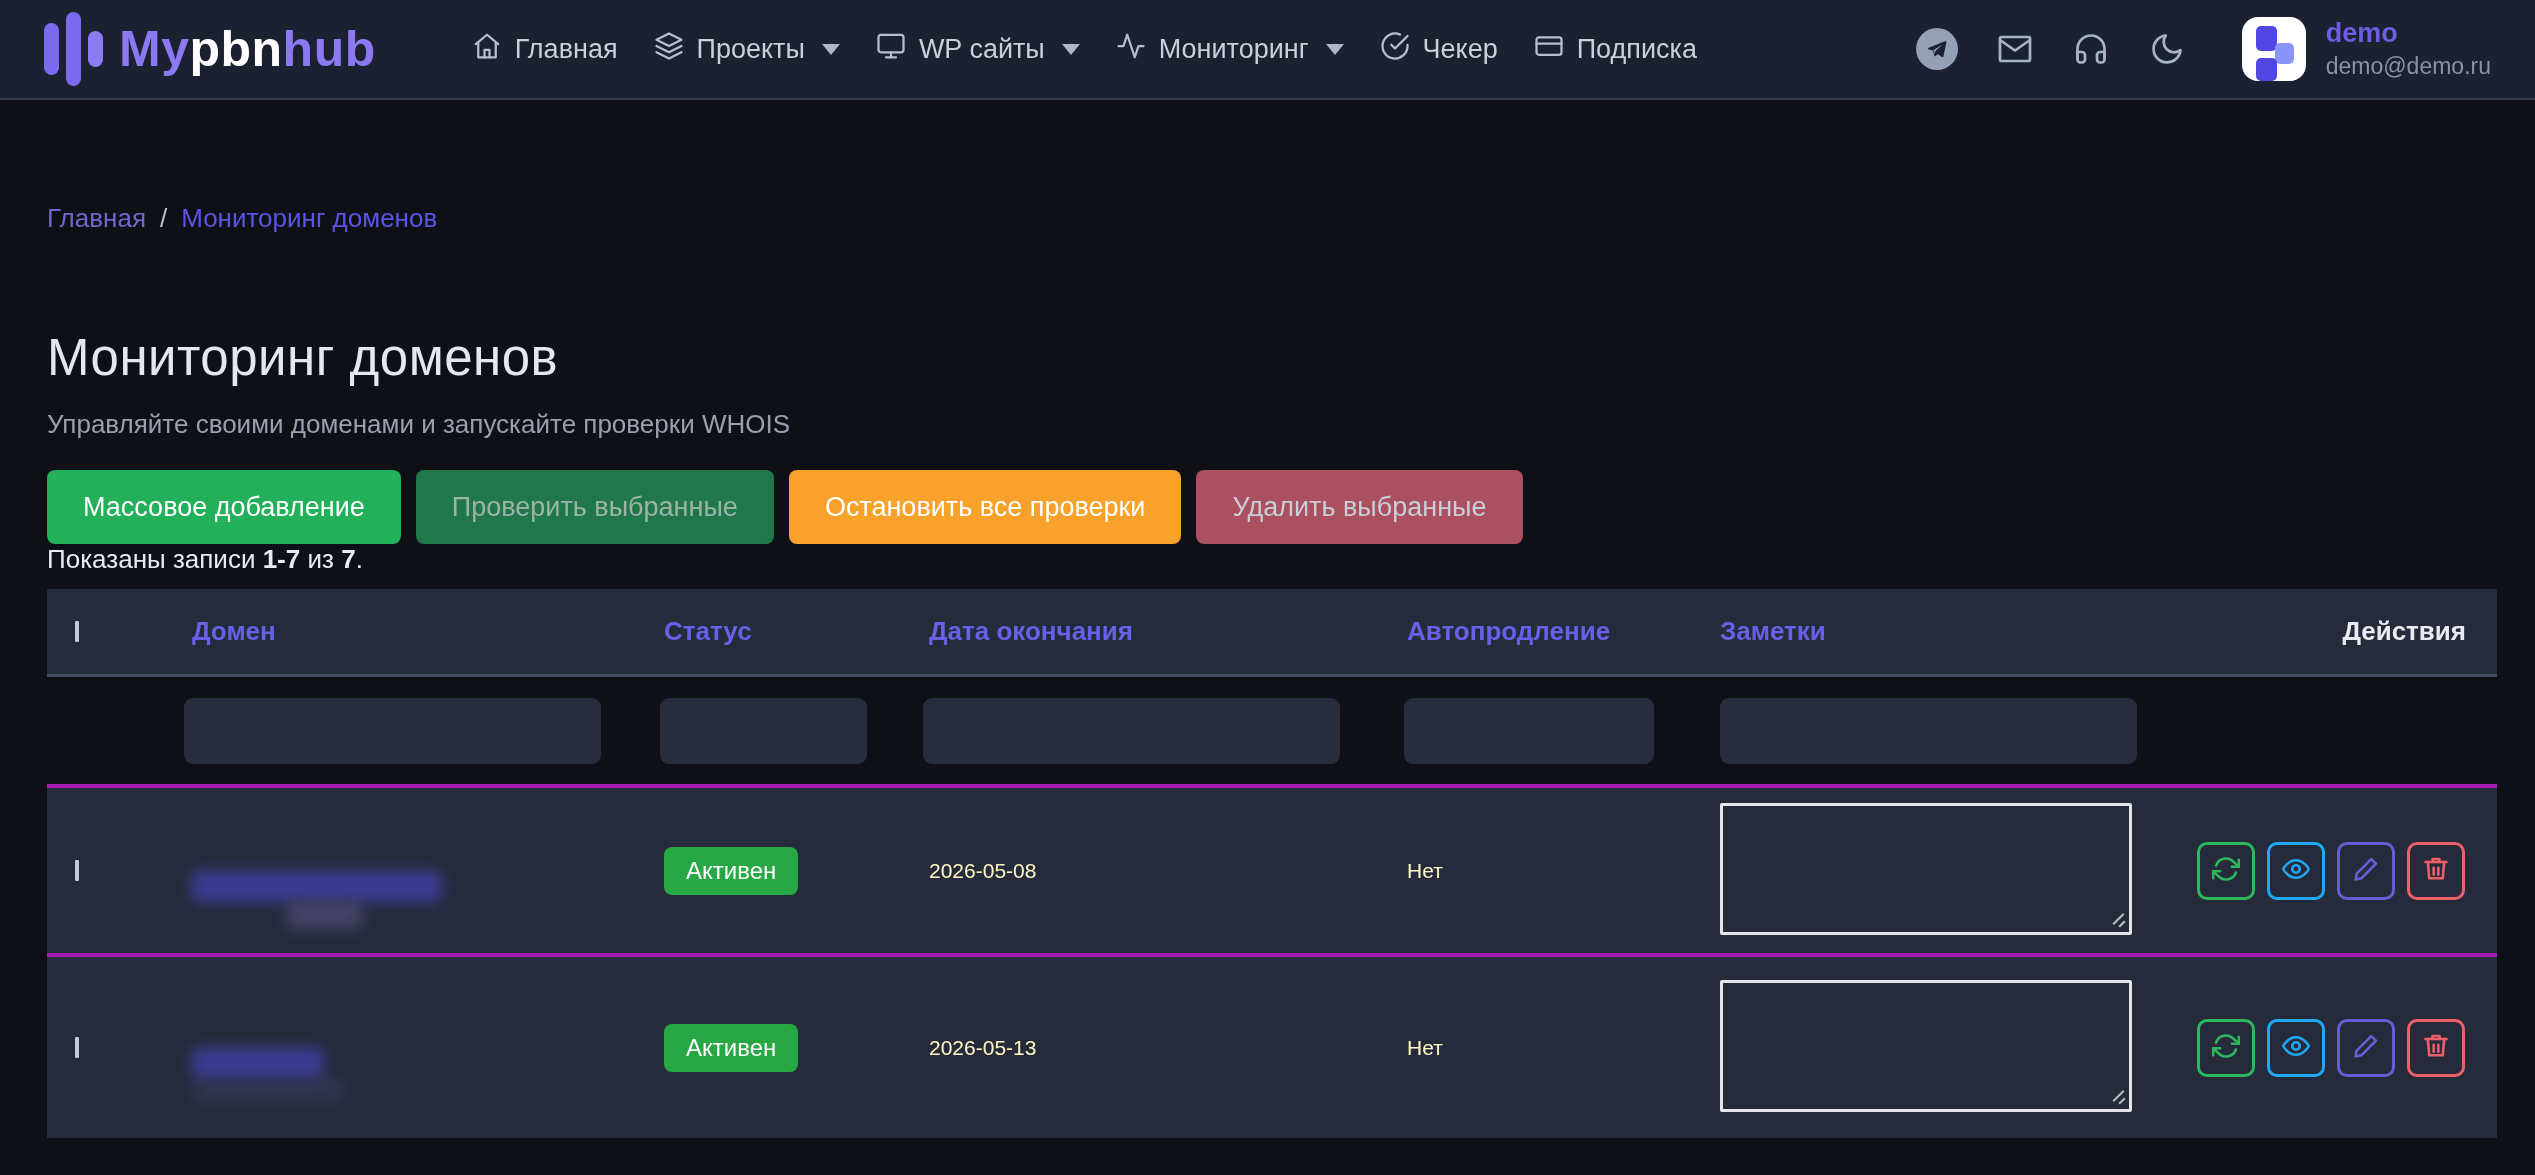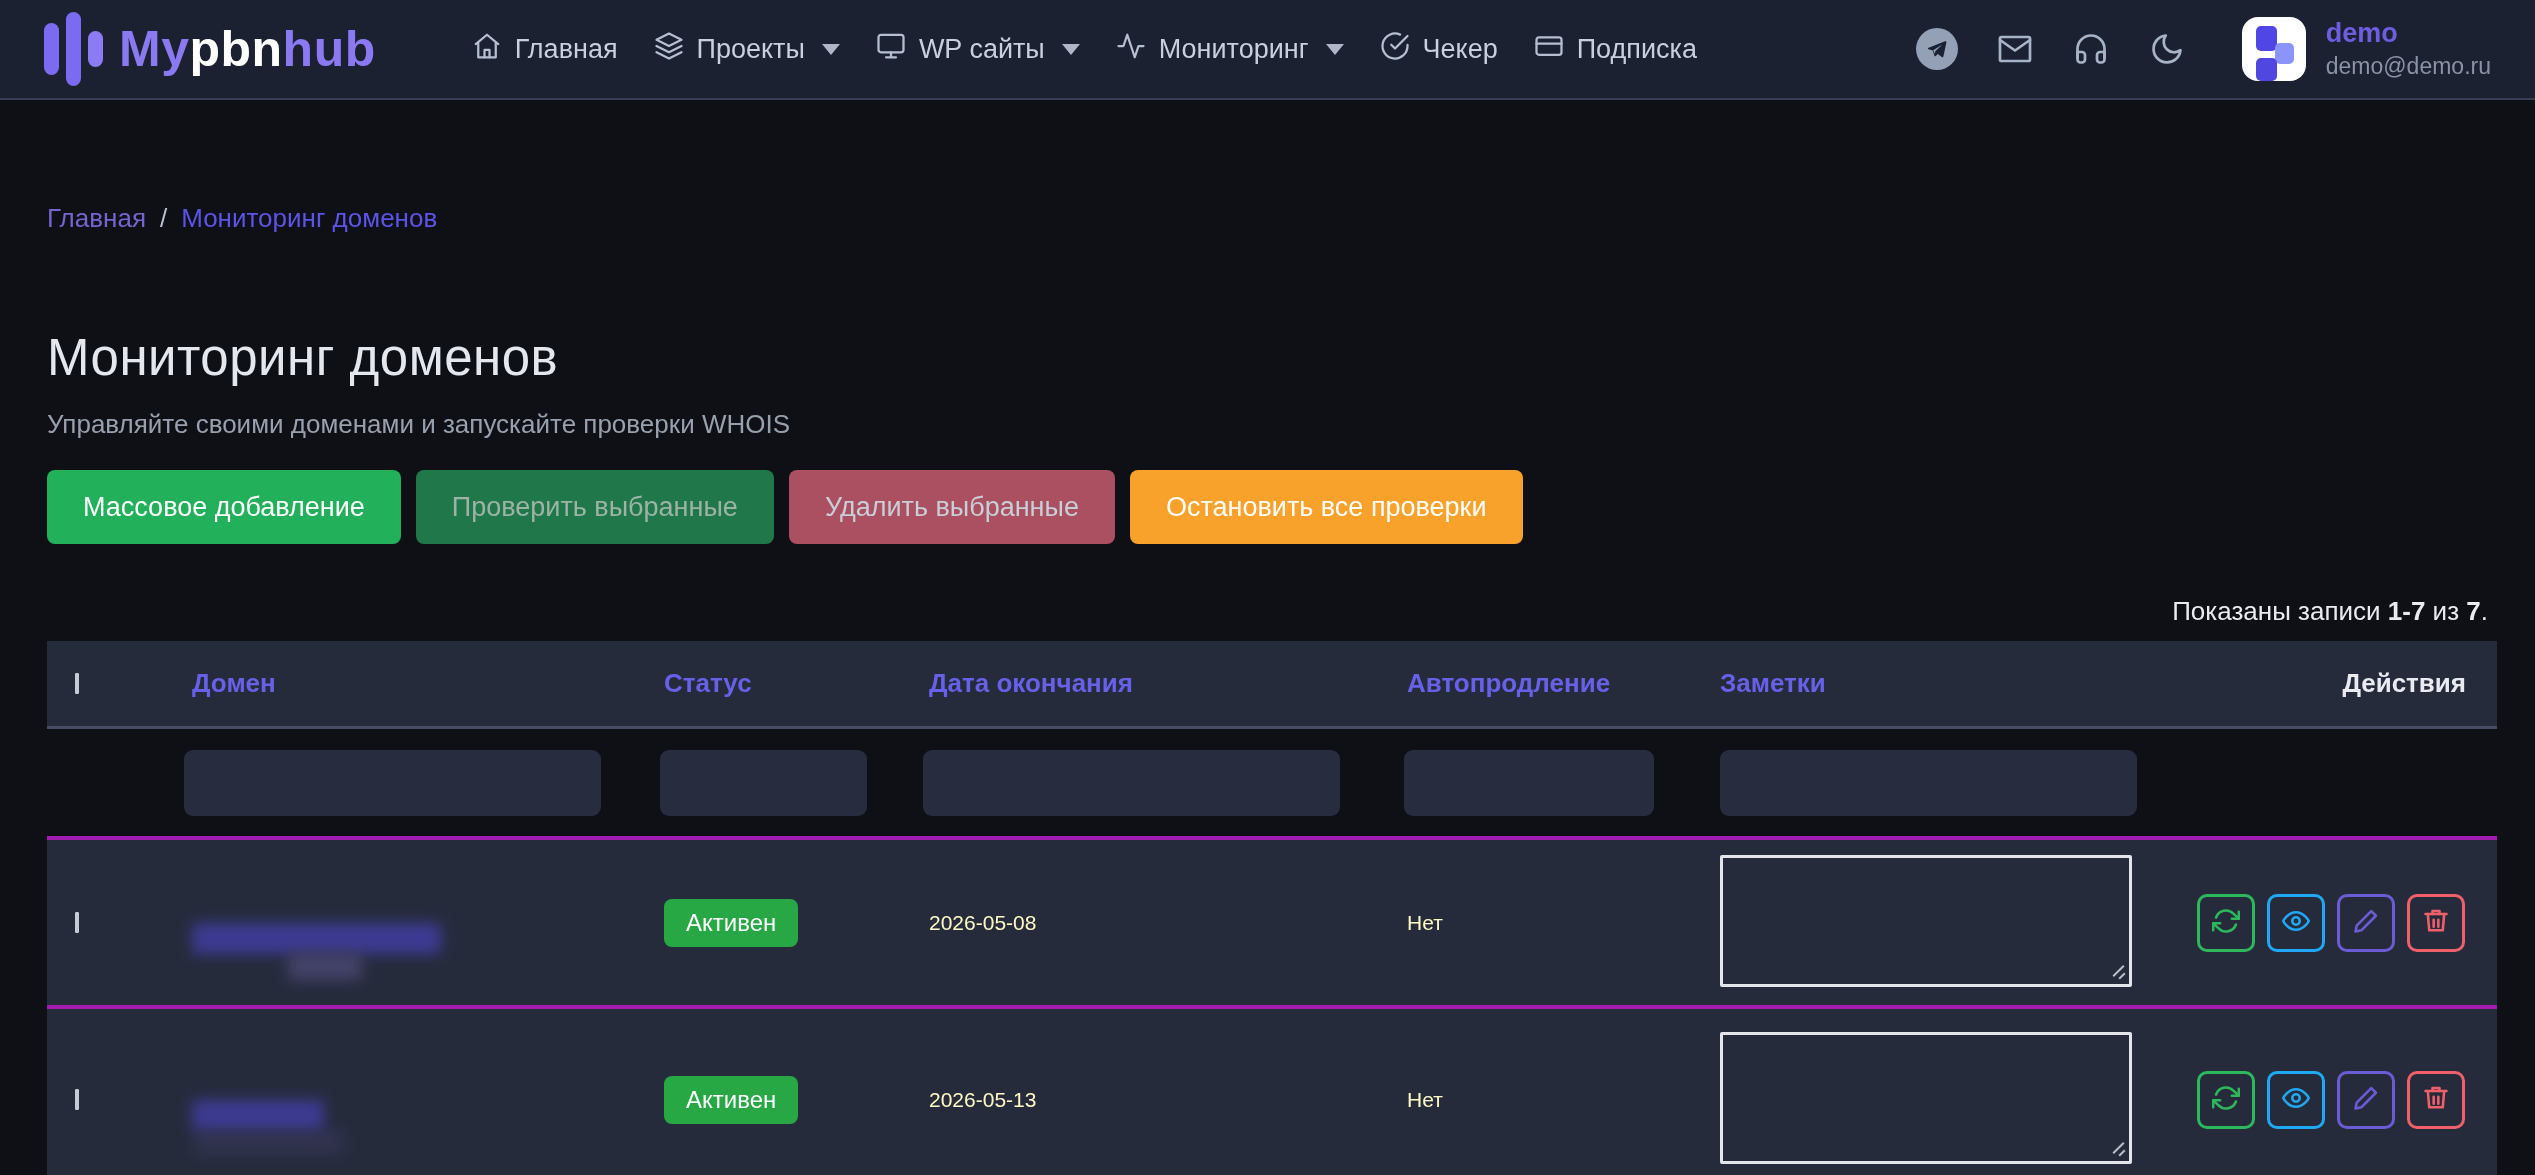--- a/index.html
+++ b/index.html
@@ -58,21 +58,21 @@
   .btn {
     height:74px; padding:0 36px; border:none; border-radius:8px;
     font-family:inherit; font-size:27px; color:#ffffff; cursor:pointer; white-space:nowrap;
   }
   .btn-green  { background:#22b15a; }
   .btn-indigo { background:#6257d4; }
   .btn-dgreen { background:#20784a; color:#9db3a7; }
   .btn-orange { background:#f9a22b; }
   .btn-rose   { background:#aa5060; color:#c9ced8; }
 
-  .summary { margin-top:52px; font-size:26px; color:#e9ebf1;text-align:right; }
+  .summary { font-size:26px; color:#e9ebf1; }
   .summary b { font-weight:700; }
 
   
   .table { margin-top:14px; width:2450px; }
   .row { display:grid; grid-template-columns:145px 472px 265px 478px 313px 477px 1fr; align-items:center; }
   .thead { height:88px; background:#262b3c; border-bottom:3px solid #454c63; }
   .th { color:#6661e8; font-size:26px; font-weight:700; }
   .th-actions { color:#e9ebf1; text-align:right; padding-right:31px; }
   .c-check { padding-left:28px; }
   .checkbox { width:31px; height:42px; background:#ffffff; border:2px solid #c6cbd4; border-radius:9px; cursor:pointer; }
@@ -233,22 +233,22 @@
     <span class="bc-sep">/</span>
     <a class="bc-cur">Мониторинг доменов</a>
   </div>
 
   <h1 class="page-title">Мониторинг доменов</h1>
   <p class="page-sub">Управляйте своими доменами и запускайте проверки WHOIS</p>
 
   <div class="btn-row">
     <button class="btn btn-green">Массовое добавление</button>
     <button class="btn btn-dgreen">Проверить выбранные</button>
+    <button class="btn btn-orange">Остановить все проверки</button>
     <button class="btn btn-rose">Удалить выбранные</button>
-    <button class="btn btn-orange">Остановить все проверки</button>
   </div>
 
   <p class="summary"><span>Показаны записи</span> <b>1-7</b> <span>из</span> <b>7</b><span>.</span></p>
 
   <section class="table">
 
     <div class="row thead">
       <div class="c-check"><span class="checkbox"></span></div>
       <div class="th">Домен</div>
       <div class="th">Статус</div>

